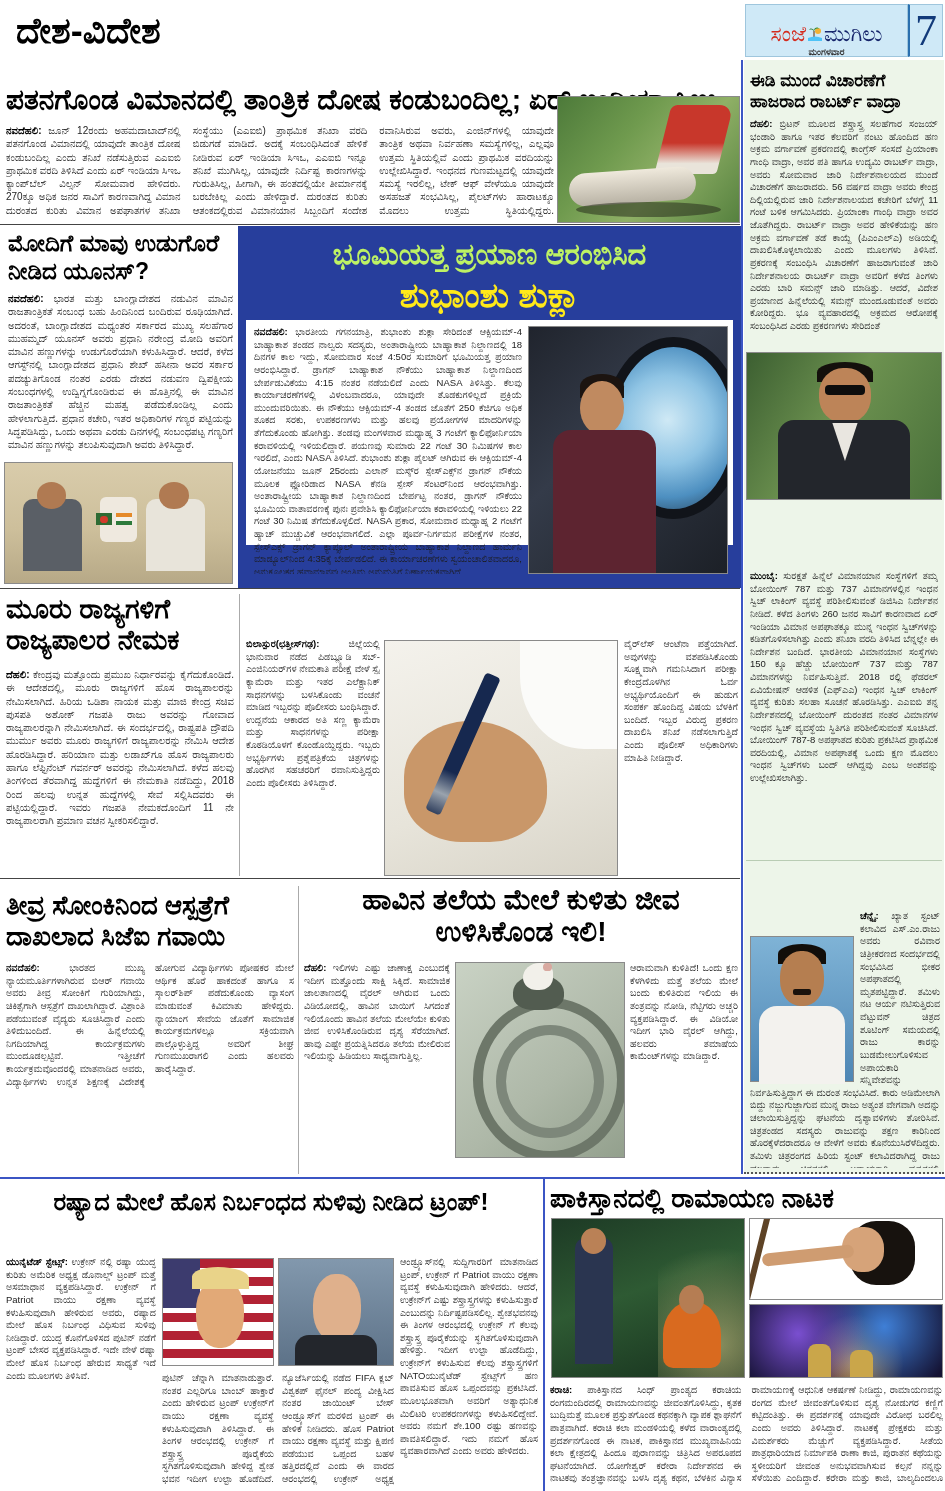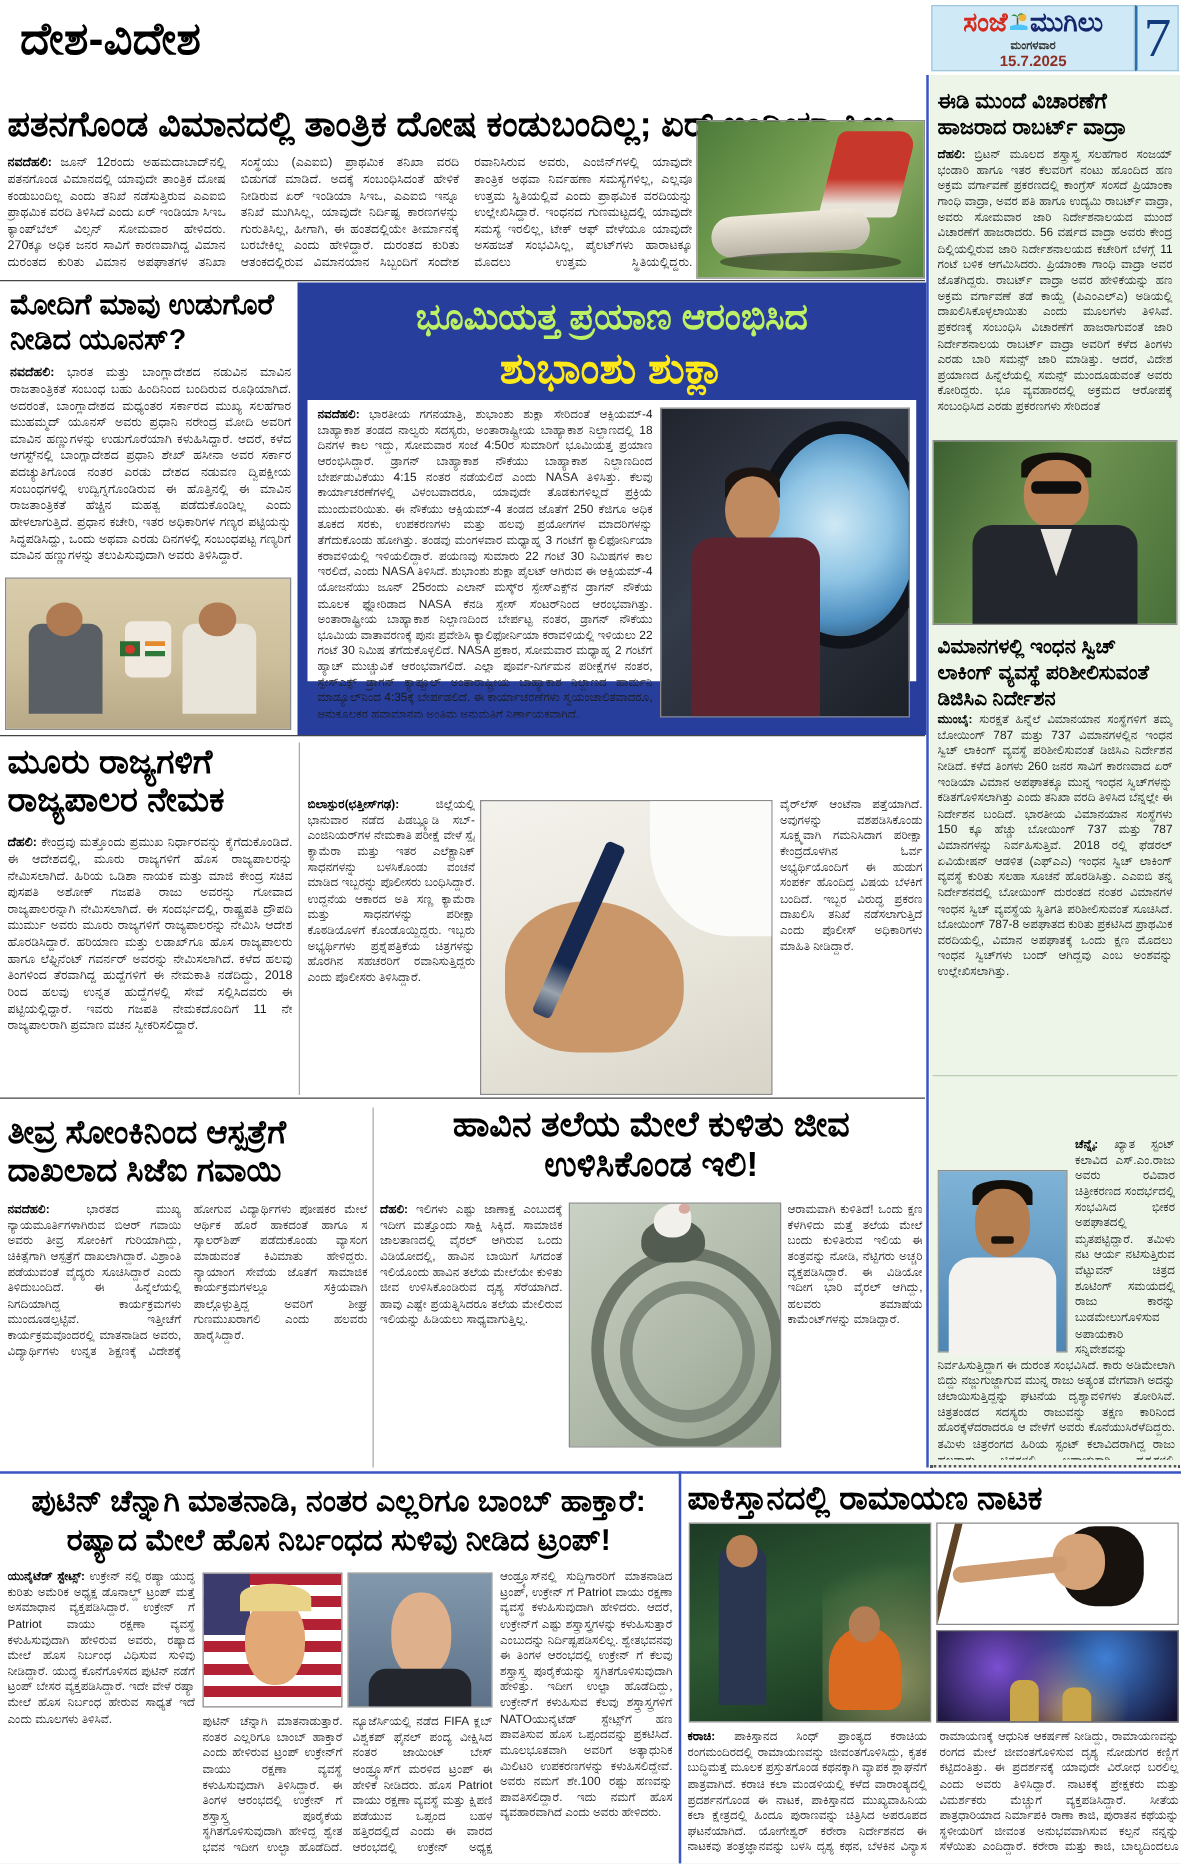--- a/index.html
+++ b/index.html
@@ -14,21 +14,21 @@
   .rule-h{position:absolute;background:#444;height:1px;}
   .rule-v{position:absolute;background:#aaa;width:1px;}
   .rule-blue-h{position:absolute;background:#3b55c4;height:2px;}
   .rule-blue-v{position:absolute;background:#3b55c4;width:2px;}
   .photo{position:absolute;overflow:hidden;border:1px solid #8a8a8a;box-sizing:border-box;}
   .center{text-align:center;}
 
   
   .mast-box{position:absolute;left:745px;top:4px;width:163px;height:53px;background:#cfe9f7;
             border:1px solid #9fc6dd;box-sizing:border-box;text-align:center;}
-  .mast-brand{font-size:21px;font-weight:bold;line-height:1.05;margin-top:3px;}
+  .mast-brand{font-size:21px;font-weight:normal;line-height:1.05;margin-top:18px;}
   .mast-brand .red{color:#d42b1e;}
   .mast-brand .blue{color:#16256b;}
   .mast-day{font-size:9px;color:#333;margin-top:1px;font-weight:bold;}
   .mast-date{font-size:12px;font-weight:bold;color:#8d2f23;}
   .pagenum-box{position:absolute;left:908px;top:4px;width:35px;height:53px;background:#cfe9f7;
                border:1px solid #9fc6dd;border-left:2px solid #2a6fae;box-sizing:border-box;
                display:flex;align-items:center;justify-content:center;}
   .pagenum{font-family:"Liberation Serif",serif;font-size:44px;color:#123a7a;font-weight:normal;}
 
   
@@ -171,21 +171,20 @@
     <b class="dateline">ದೆಹಲಿ:</b><span> ಬ್ರಿಟನ್ ಮೂಲದ ಶಸ್ತ್ರಾಸ್ತ್ರ ಸಲಹೆಗಾರ ಸಂಜಯ್ ಭಂಡಾರಿ ಹಾಗೂ ಇತರ ಕೆಲವರಿಗೆ ನಂಟು ಹೊಂದಿದ ಹಣ ಅಕ್ರಮ ವರ್ಗಾವಣೆ ಪ್ರಕರಣದಲ್ಲಿ ಕಾಂಗ್ರೆಸ್ ಸಂಸದೆ ಪ್ರಿಯಾಂಕಾ ಗಾಂಧಿ ವಾದ್ರಾ, ಅವರ ಪತಿ ಹಾಗೂ ಉದ್ಯಮಿ ರಾಬರ್ಟ್ ವಾದ್ರಾ, ಅವರು ಸೋಮವಾರ ಜಾರಿ ನಿರ್ದೇಶನಾಲಯದ ಮುಂದೆ ವಿಚಾರಣೆಗೆ ಹಾಜರಾದರು. 56 ವರ್ಷದ ವಾದ್ರಾ ಅವರು ಕೇಂದ್ರ ದಿಲ್ಲಿಯಲ್ಲಿರುವ ಜಾರಿ ನಿರ್ದೇಶನಾಲಯದ ಕಚೇರಿಗೆ ಬೆಳಗ್ಗೆ 11 ಗಂಟೆ ಬಳಿಕ ಆಗಮಿಸಿದರು. ಪ್ರಿಯಾಂಕಾ ಗಾಂಧಿ ವಾದ್ರಾ ಅವರ ಜೊತೆಗಿದ್ದರು. ರಾಬರ್ಟ್ ವಾದ್ರಾ ಅವರ ಹೇಳಿಕೆಯನ್ನು ಹಣ ಅಕ್ರಮ ವರ್ಗಾವಣೆ ತಡೆ ಕಾಯ್ದೆ (ಪಿಎಂಎಲ್ಎ) ಅಡಿಯಲ್ಲಿ ದಾಖಲಿಸಿಕೊಳ್ಳಲಾಯಿತು ಎಂದು ಮೂಲಗಳು ತಿಳಿಸಿವೆ. ಪ್ರಕರಣಕ್ಕೆ ಸಂಬಂಧಿಸಿ ವಿಚಾರಣೆಗೆ ಹಾಜರಾಗುವಂತೆ ಜಾರಿ ನಿರ್ದೇಶನಾಲಯ ರಾಬರ್ಟ್ ವಾದ್ರಾ ಅವರಿಗೆ ಕಳೆದ ತಿಂಗಳು ಎರಡು ಬಾರಿ ಸಮನ್ಸ್ ಜಾರಿ ಮಾಡಿತ್ತು. ಆದರೆ, ವಿದೇಶ ಪ್ರಯಾಣದ ಹಿನ್ನೆಲೆಯಲ್ಲಿ ಸಮನ್ಸ್ ಮುಂದೂಡುವಂತೆ ಅವರು ಕೋರಿದ್ದರು. ಭೂ ವ್ಯವಹಾರದಲ್ಲಿ ಅಕ್ರಮದ ಆರೋಪಕ್ಕೆ ಸಂಬಂಧಿಸಿದ ಎರಡು ಪ್ರಕರಣಗಳು ಸೇರಿದಂತೆ</span>
   </div>
   <div class="photo ph-vadra" style="left:746px;top:352px;width:196px;height:148px;">
     <div class="hair"></div>
     <div class="head"></div>
     <div class="glasses"></div>
     <div class="suit"></div>
     <div class="shirt"></div>
   </div>
 
-  <div class="abs hl" style="left:750px;top:508px;width:188px;font-size:16px;line-height:1.3;">ವಿಮಾನಗಳಲ್ಲಿ ಇಂಧನ ಸ್ವಿಚ್ ಲಾಕಿಂಗ್ ವ್ಯವಸ್ಥೆ ಪರಿಶೀಲಿಸುವಂತೆ ಡಿಜಿಸಿಎ ನಿರ್ದೇಶನ</div>
   <div class="abs body-txt" style="left:750px;top:570px;width:188px;height:286px;font-size:9.5px;">
     <b class="dateline">ಮುಂಬೈ:</b><span> ಸುರಕ್ಷತೆ ಹಿನ್ನೆಲೆ ವಿಮಾನಯಾನ ಸಂಸ್ಥೆಗಳಿಗೆ ತಮ್ಮ ಬೋಯಿಂಗ್ 787 ಮತ್ತು 737 ವಿಮಾನಗಳಲ್ಲಿನ ಇಂಧನ ಸ್ವಿಚ್ ಲಾಕಿಂಗ್ ವ್ಯವಸ್ಥೆ ಪರಿಶೀಲಿಸುವಂತೆ ಡಿಜಿಸಿಎ ನಿರ್ದೇಶನ ನೀಡಿದೆ. ಕಳೆದ ತಿಂಗಳು 260 ಜನರ ಸಾವಿಗೆ ಕಾರಣವಾದ ಏರ್ ಇಂಡಿಯಾ ವಿಮಾನ ಅಪಘಾತಕ್ಕೂ ಮುನ್ನ ಇಂಧನ ಸ್ವಿಚ್‌ಗಳನ್ನು ಕಡಿತಗೊಳಿಸಲಾಗಿತ್ತು ಎಂದು ತನಿಖಾ ವರದಿ ತಿಳಿಸಿದ ಬೆನ್ನಲ್ಲೇ ಈ ನಿರ್ದೇಶನ ಬಂದಿದೆ. ಭಾರತೀಯ ವಿಮಾನಯಾನ ಸಂಸ್ಥೆಗಳು 150 ಕ್ಕೂ ಹೆಚ್ಚು ಬೋಯಿಂಗ್ 737 ಮತ್ತು 787 ವಿಮಾನಗಳನ್ನು ನಿರ್ವಹಿಸುತ್ತಿವೆ. 2018 ರಲ್ಲಿ ಫೆಡರಲ್ ಏವಿಯೇಷನ್ ಆಡಳಿತ (ಎಫ್‌ಎಎ) ಇಂಧನ ಸ್ವಿಚ್ ಲಾಕಿಂಗ್ ವ್ಯವಸ್ಥೆ ಕುರಿತು ಸಲಹಾ ಸೂಚನೆ ಹೊರಡಿಸಿತ್ತು. ಎಎಐಬಿ ತನ್ನ ನಿರ್ದೇಶನದಲ್ಲಿ ಬೋಯಿಂಗ್ ದುರಂತದ ನಂತರ ವಿಮಾನಗಳ ಇಂಧನ ಸ್ವಿಚ್ ವ್ಯವಸ್ಥೆಯ ಸ್ಥಿತಿಗತಿ ಪರಿಶೀಲಿಸುವಂತೆ ಸೂಚಿಸಿದೆ. ಬೋಯಿಂಗ್ 787-8 ಅಪಘಾತದ ಕುರಿತು ಪ್ರಕಟಿಸಿದ ಪ್ರಾಥಮಿಕ ವರದಿಯಲ್ಲಿ, ವಿಮಾನ ಅಪಘಾತಕ್ಕೆ ಒಂದು ಕ್ಷಣ ಮೊದಲು ಇಂಧನ ಸ್ವಿಚ್‌ಗಳು ಬಂದ್ ಆಗಿದ್ದವು ಎಂಬ ಅಂಶವನ್ನು ಉಲ್ಲೇಖಿಸಲಾಗಿತ್ತು.</span>
   </div>
   <div class="rail-divider" style="top:860px;"></div>
 
   <div class="abs body-txt" style="left:750px;top:910px;width:190px;height:258px;font-size:9.5px;">
     <div class="ph-raju" style="float:left;width:104px;height:146px;margin:26px 6px 2px 0;position:relative;border:1px solid #8a8a8a;box-sizing:border-box;">
       <div class="hair"></div>
       <div class="head"></div>
       <div class="mous"></div>
@@ -261,21 +260,20 @@
     <div class="shead"></div>
     <div class="mouse"></div>
     <div class="ear"></div>
   </div>
   <div class="abs body-txt" style="left:630px;top:962px;width:108px;height:212px;font-size:9.5px;">ಆರಾಮವಾಗಿ ಕುಳಿತಿದೆ! ಒಂದು ಕ್ಷಣ ಕೆಳಗಿಳಿದು ಮತ್ತೆ ತಲೆಯ ಮೇಲೆ ಬಂದು ಕುಳಿತಿರುವ ಇಲಿಯ ಈ ತಂತ್ರವನ್ನು ನೋಡಿ, ನೆಟ್ಟಿಗರು ಅಚ್ಚರಿ ವ್ಯಕ್ತಪಡಿಸಿದ್ದಾರೆ. ಈ ವಿಡಿಯೋ ಇದೀಗ ಭಾರಿ ವೈರಲ್ ಆಗಿದ್ದು, ಹಲವರು ತಮಾಷೆಯ ಕಾಮೆಂಟ್‌ಗಳನ್ನು ಮಾಡಿದ್ದಾರೆ.</div>
 
   <div class="rule-blue-h" style="left:0;top:1177px;width:945px;"></div>
   <div class="rule-blue-v" style="left:543px;top:1177px;height:314px;"></div>
 
   <div class="abs hl center" style="left:4px;top:1186px;width:534px;font-size:24px;line-height:1.3;">
-    <div>ಪುಟಿನ್ ಚೆನ್ನಾಗಿ ಮಾತನಾಡಿ, ನಂತರ ಎಲ್ಲರಿಗೂ ಬಾಂಬ್ ಹಾಕ್ತಾರೆ:</div>
     <div>ರಷ್ಯಾದ ಮೇಲೆ ಹೊಸ ನಿರ್ಬಂಧದ ಸುಳಿವು ನೀಡಿದ ಟ್ರಂಪ್!</div>
   </div>
   <div class="abs body-txt" style="left:6px;top:1256px;width:150px;height:232px;font-size:9.5px;">
     <b class="dateline">ಯುನೈಟೆಡ್ ಸ್ಟೇಟ್ಸ್:</b><span> ಉಕ್ರೇನ್ ನಲ್ಲಿ ರಷ್ಯಾ ಯುದ್ಧ ಕುರಿತು ಅಮೆರಿಕ ಅಧ್ಯಕ್ಷ ಡೊನಾಲ್ಡ್ ಟ್ರಂಪ್ ಮತ್ತೆ ಅಸಮಾಧಾನ ವ್ಯಕ್ತಪಡಿಸಿದ್ದಾರೆ. ಉಕ್ರೇನ್ ಗೆ Patriot ವಾಯು ರಕ್ಷಣಾ ವ್ಯವಸ್ಥೆ ಕಳುಹಿಸುವುದಾಗಿ ಹೇಳಿರುವ ಅವರು, ರಷ್ಯಾದ ಮೇಲೆ ಹೊಸ ನಿರ್ಬಂಧ ವಿಧಿಸುವ ಸುಳಿವು ನೀಡಿದ್ದಾರೆ. ಯುದ್ಧ ಕೊನೆಗೊಳಿಸದ ಪುಟಿನ್ ನಡೆಗೆ ಟ್ರಂಪ್ ಬೇಸರ ವ್ಯಕ್ತಪಡಿಸಿದ್ದಾರೆ. ಇದೇ ವೇಳೆ ರಷ್ಯಾ ಮೇಲೆ ಹೊಸ ನಿರ್ಬಂಧ ಹೇರುವ ಸಾಧ್ಯತೆ ಇದೆ ಎಂದು ಮೂಲಗಳು ತಿಳಿಸಿವೆ.</span>
   </div>
   <div class="photo ph-trump" style="left:162px;top:1258px;width:112px;height:108px;">
     <div class="bluec"></div>
     <div class="face"></div>
     <div class="hairT"></div>
   </div>

